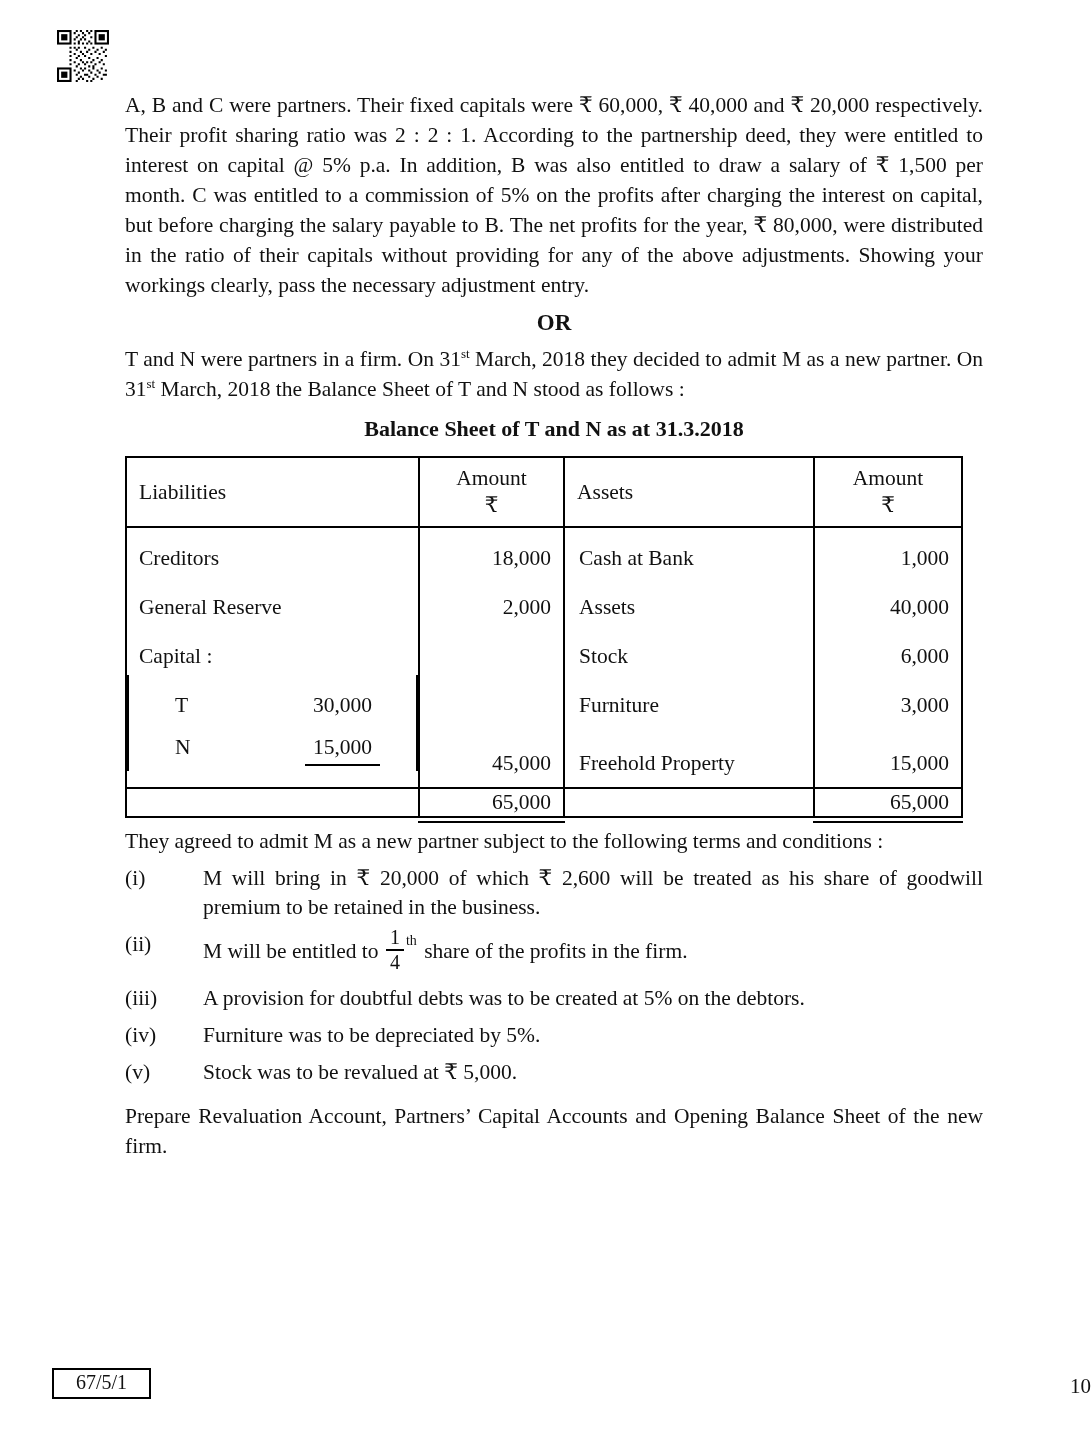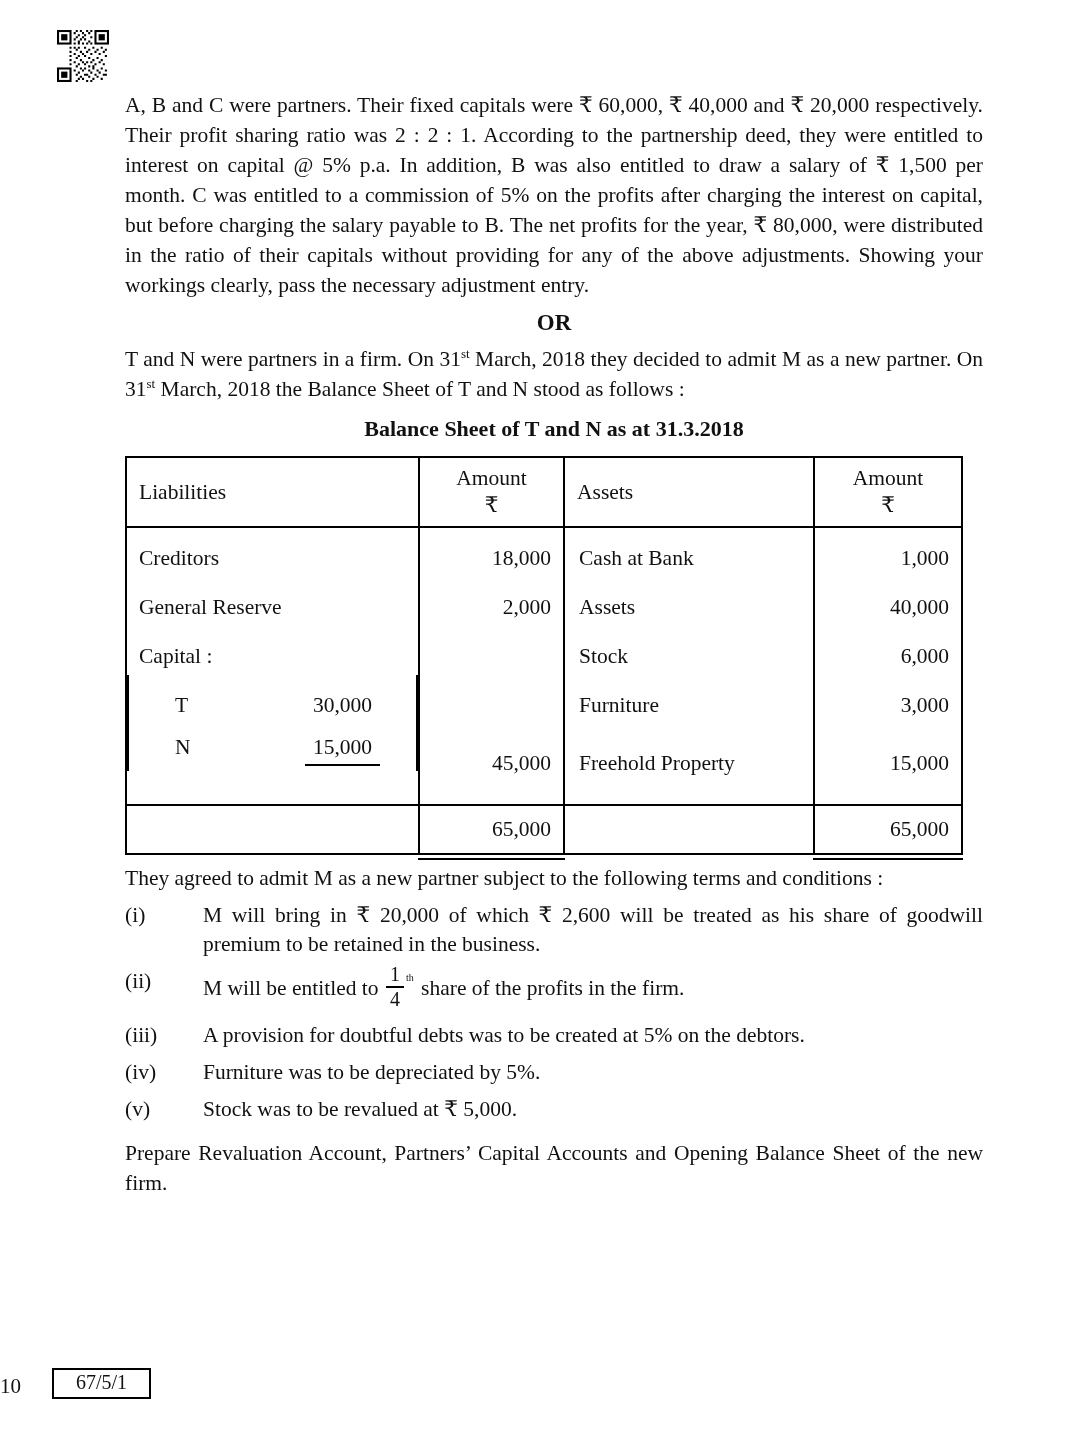--- a/index.html
+++ b/index.html
@@ -37,53 +37,53 @@
   td.liab { padding: 17px 12px 5px; }
   td.amt  { padding: 17px 12px 5px; text-align: right; }
   td.asset{ padding: 17px 14px 5px; }
 
   td.liab.capline { display: flex; padding: 17px 12px 5px; }
   .cap-name { margin-left: 34px; }
   .cap-amt  { margin-left: auto; margin-right: 32px; }
   .cap-amt.sum { border-bottom: 2px solid #000; padding: 0 8px 3px; margin-right: 24px; }
 
   tr.cap2 td.liab.capline { padding-top: 10px; }
-  tr.cap2 td.amt, tr.cap2 td.asset { padding-top: 26px; padding-bottom: 27px; }
-
-  tr.totals td { border-top: 2px solid #000; padding: 10px 12px; position: relative; }
+  tr.cap2 td.amt, tr.cap2 td.asset { padding-top: 26px; padding-bottom: 10px; }
+
+  tr.totals td { border-top: 2px solid #000; padding: 0 12px; position: relative; }
   tr.totals td.amt::after {
     content: ""; position: absolute; left: -2px; right: -2px; bottom: -7px;
     border-bottom: 2px solid #000;
   }
 
   .terms-intro { margin-top: 8px; }
 
   .qitem { display: flex; margin-top: 8px; }
   .qitem:first-of-type { margin-top: 10px; }
   .qlabel { flex: 0 0 78px; font-size: 21.5px; line-height: 29px; }
   .qtext  { flex: 1; font-size: 21.5px; line-height: 29px; text-align: justify; }
 
   .frac {
     display: inline-flex; flex-direction: column; align-items: center;
     vertical-align: middle; line-height: 1.05; font-size: 20px;
     margin: 0 2px; position: relative; top: -3px;
   }
   .frac .fnum { border-bottom: 2px solid #000; padding: 0 4px 1px; }
   .frac .fden { padding-top: 1px; }
-  .frac-sup { font-size: 10px; vertical-align: top; position: relative; top: -4px; margin-right: 2px; }
+  .frac-sup { font-size: 14px; vertical-align: top; position: relative; top: -4px; margin-right: 2px; }
 
   .closing { margin-top: 14px; }
 
   .paper-code {
     position: absolute; left: 52px; top: 1368px;
     border: 2px solid #000; padding: 1px 22px 3px; font-size: 20px;
   }
   .page-number {
     position: absolute; left: 0; top: 1374px; width: 1091px;
-    text-align: left; font-size: 21px;
+    text-align: right; font-size: 21px;
   }
 </style>
 </head>
 <body>
 
 <div class="qr">
   <svg viewBox="0 0 25 25" xmlns="http://www.w3.org/2000/svg">
     <rect width="25" height="25" fill="#fff"></rect>
     <g fill="#000">
       <rect x="0" y="0" width="7" height="7"></rect>

